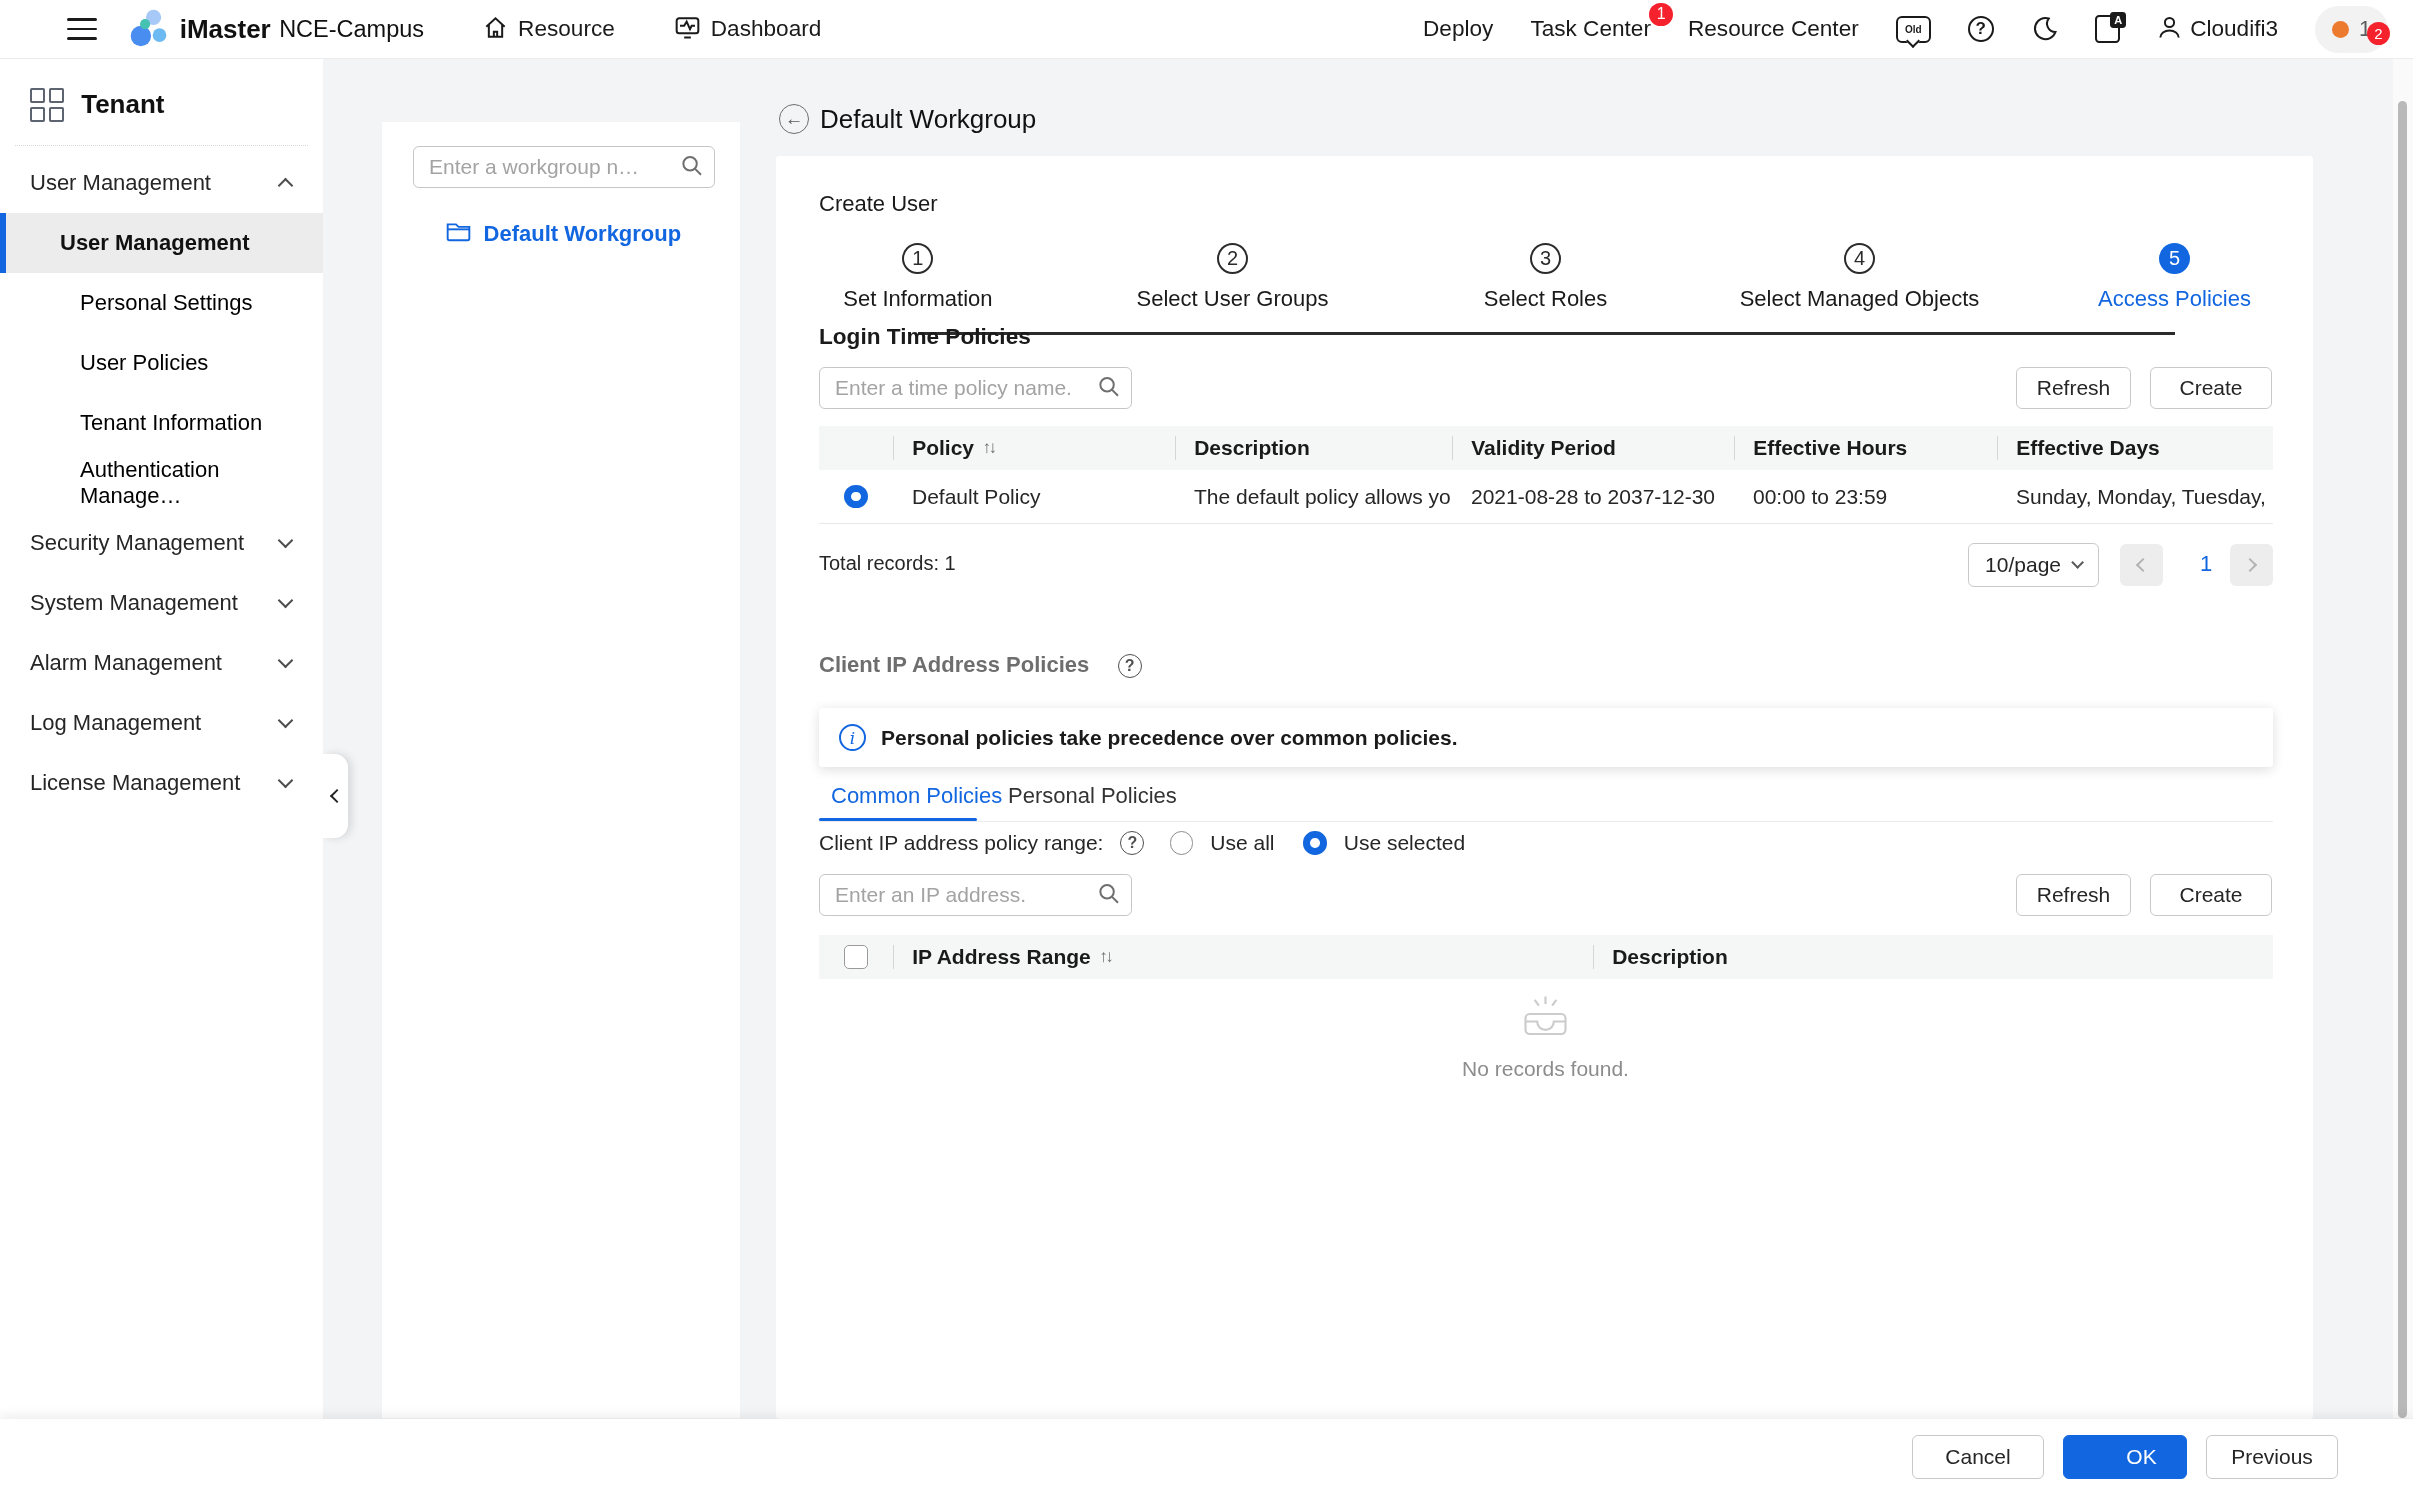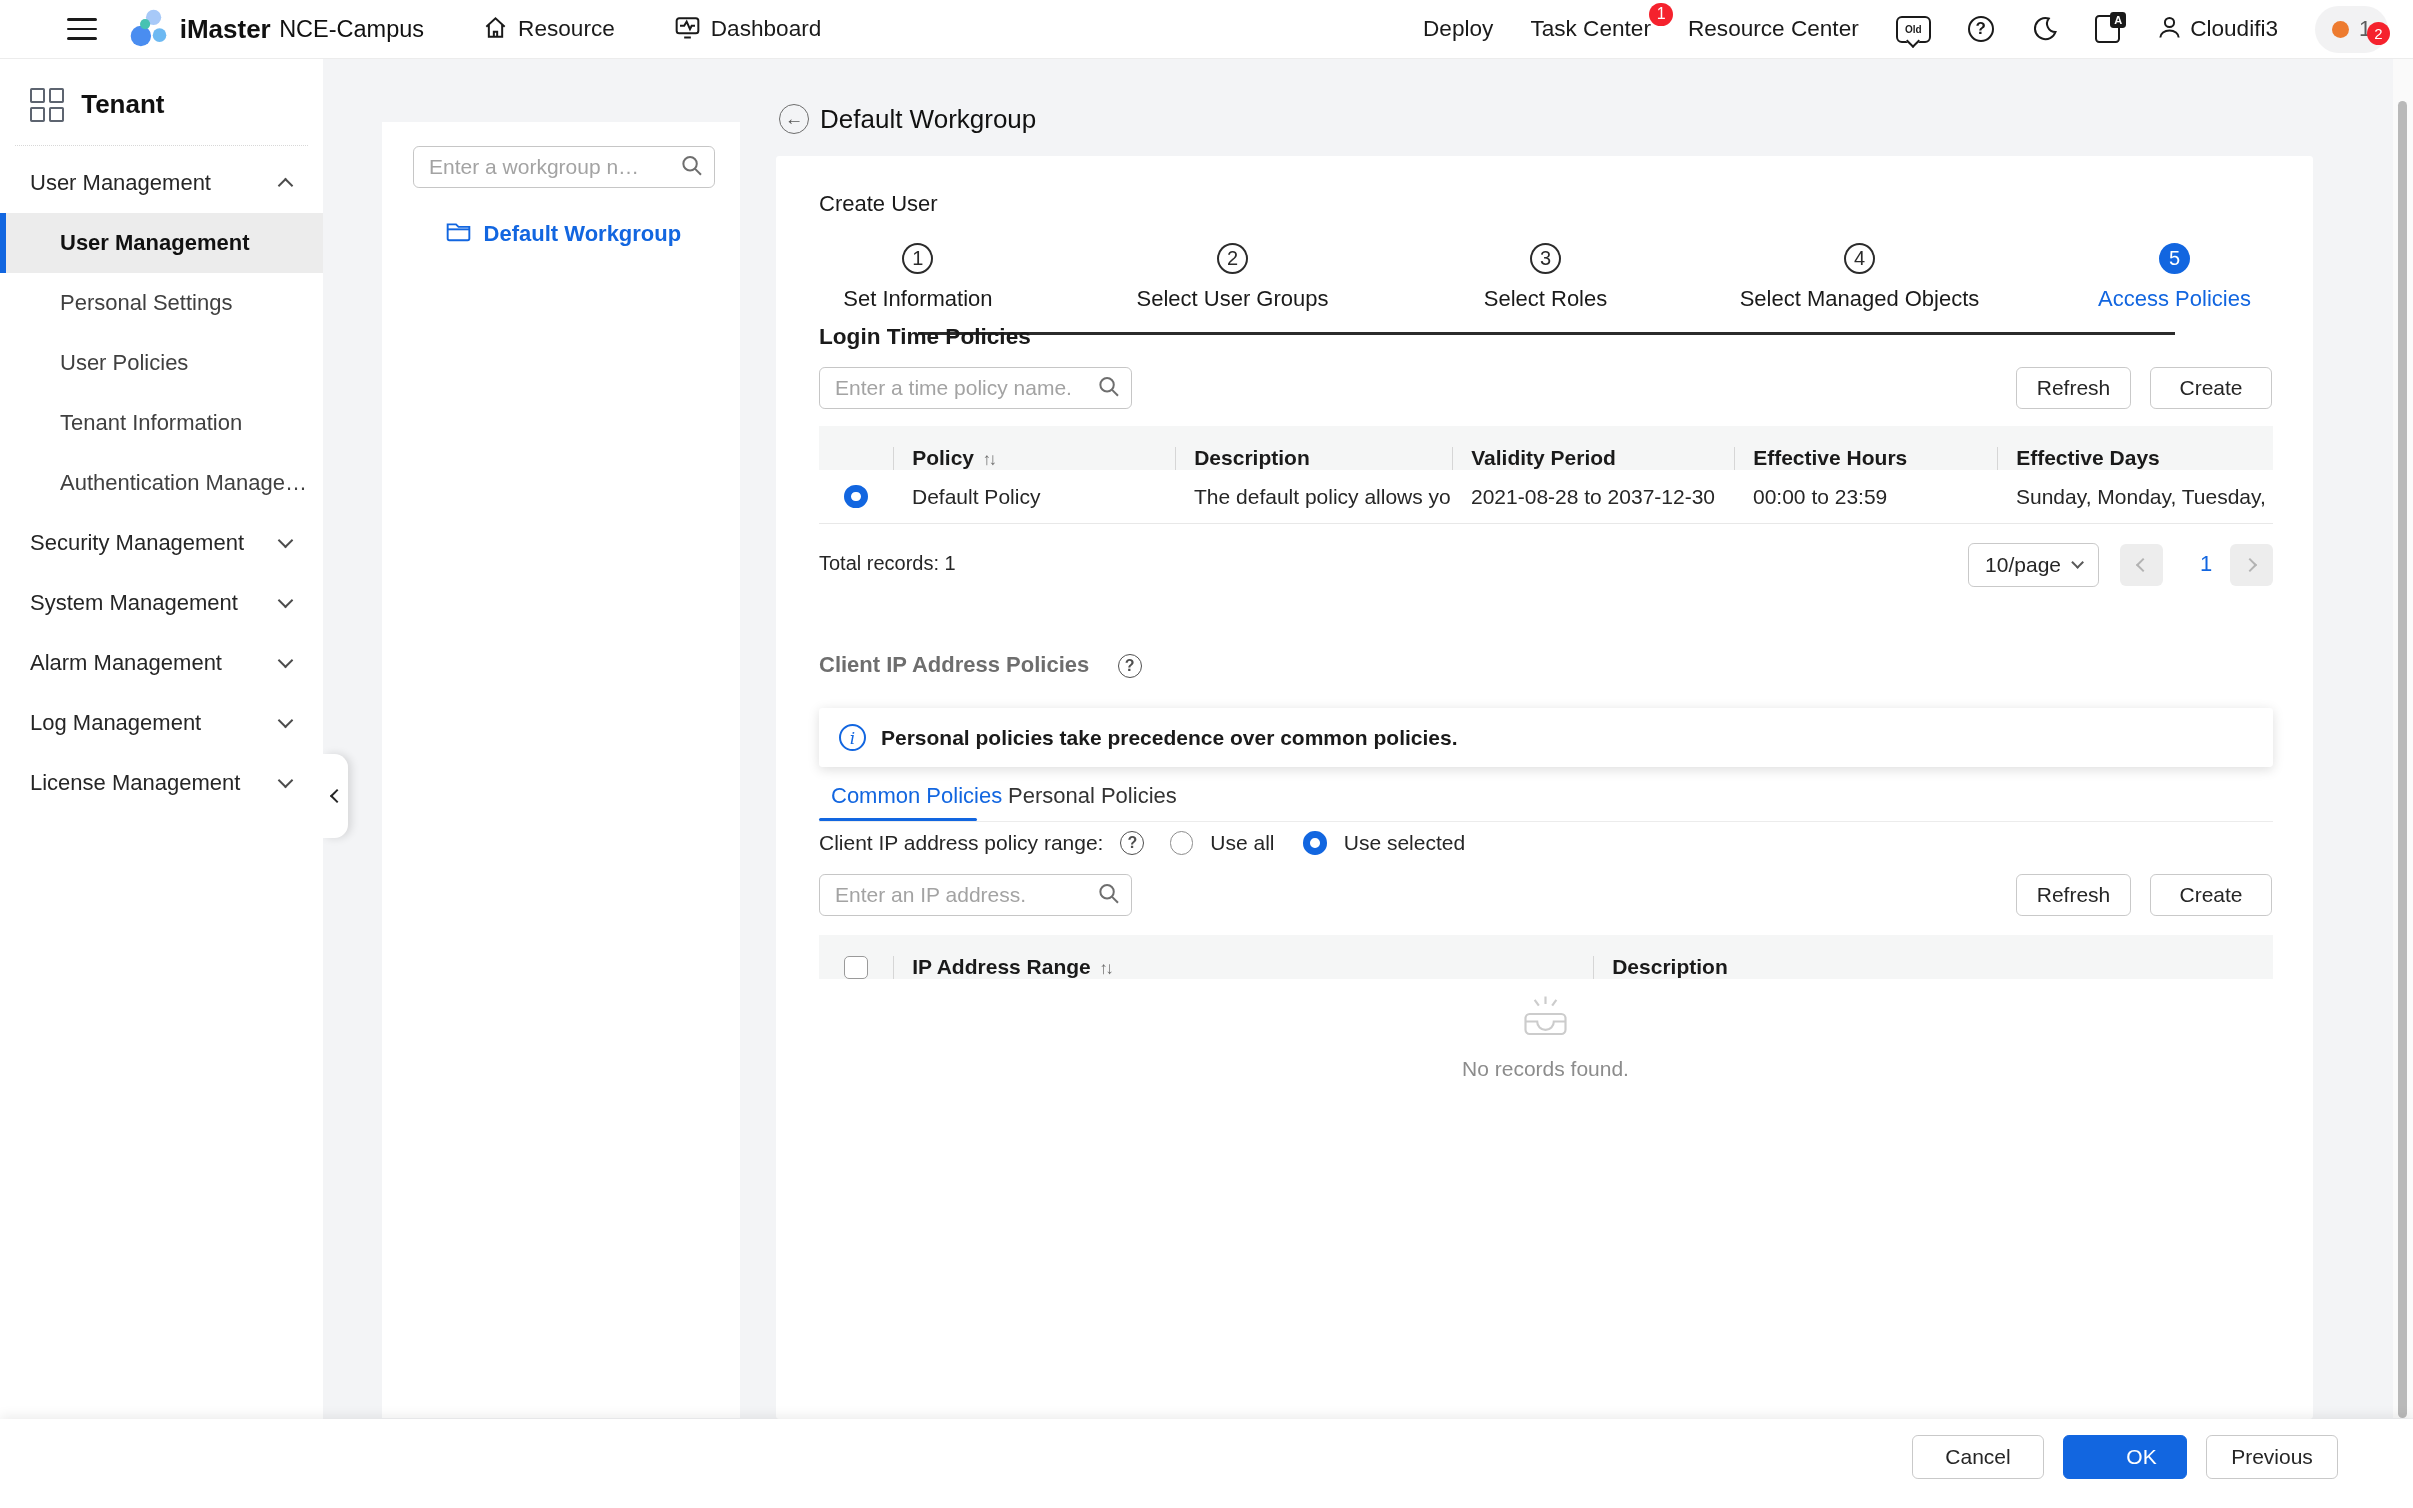--- a/index.html
+++ b/index.html
@@ -35,21 +35,21 @@
 .avatar-badge{position:absolute;top:-6.7px;right:-8.4px;min-width:22.6px;height:22.6px;border-radius:11.7px;background:#f5222d;color:#fff;font-size:15px;display:flex;align-items:center;justify-content:center;}
 
 
 #sidebar{position:absolute;left:0;top:59px;width:323px;height:1449px;background:#fff;z-index:10;}
 .sys-header{display:flex;align-items:center;gap:17px;padding:28.5px 0 0 30px;}
 .grid-icon{display:grid;grid-template-columns:15px 15px;grid-template-rows:15px 15px;gap:4.2px;}
 .grid-icon i{border:2.9px solid #5d6470;border-radius:1.7px;}
 .sys-title{font-size:26px;font-weight:bold;color:#111;}
 .side-divider{border-top:1.7px dotted #d8d8d8;margin:23.5px 15px 6.7px 15px;}
 .side-group{height:60px;display:flex;align-items:center;justify-content:space-between;padding:0 32px 0 30px;font-size:22px;color:#262626;cursor:pointer;}
-.side-item{height:60px;display:flex;align-items:center;padding-left:60px;font-size:22px;color:#404040;cursor:pointer;}
+.side-item{height:60px;display:flex;align-items:center;padding-left:80px;font-size:22px;color:#000000;cursor:pointer;}
 .side-item.active{background:#ececec;border-left:6.7px solid var(--accent);padding-left:54px;font-weight:bold;color:#111;}
 .chev{width:11px;height:11px;border-right:2.1px solid #4d4d4d;border-bottom:2.1px solid #4d4d4d;display:inline-block;}
 .chev.down{transform:rotate(45deg);margin-top:-5px;}
 .chev.up{transform:rotate(-135deg);margin-top:5px;}
 #collapse-handle{position:absolute;left:323px;top:754px;width:25px;height:84px;background:#fff;border-radius:0 13.4px 13.4px 0;box-shadow:3.4px 0 8.4px rgba(0,0,0,.12);display:flex;align-items:center;justify-content:center;cursor:pointer;z-index:9;}
 #collapse-handle .chevl{width:10px;height:10px;border-left:2.5px solid #262626;border-bottom:2.5px solid #262626;transform:rotate(45deg);margin-left:3.4px;}
 
 
 #wg-panel{position:absolute;left:382px;top:122px;width:358px;height:1296px;background:#fff;}
 .search-box{position:relative;}
@@ -75,21 +75,21 @@
 .step-line{position:absolute;left:142px;top:102px;width:1257px;height:2.5px;background:#2b2b2b;}
 .step{position:absolute;width:277px;text-align:center;}
 .step-circle{width:31px;height:31px;border-radius:50%;border:2.1px solid #2b2b2b;background:#fff;color:#2b2b2b;font-size:20px;display:flex;align-items:center;justify-content:center;margin:0 auto;position:relative;z-index:2;}
 .step.active .step-circle{background:var(--accent);border-color:var(--accent);color:#fff;}
 .step-label{margin-top:11.7px;font-size:22px;color:#1a1a1a;}
 .step.active .step-label{color:var(--accent);}
 
 
 .tbl-head{display:flex;height:44px;background:#f5f6f6;align-items:center;}
 .tbl-row{display:flex;height:54px;background:#fff;border-bottom:0.8px solid #e8e8e8;align-items:center;}
-.hcell{display:flex;align-items:flex-end;height:100%;font-size:21px;font-weight:bold;color:#1a1a1a;}
+.hcell{display:flex;align-items:center;height:100%;font-size:21px;font-weight:bold;color:#1a1a1a;}
 .ccell{display:flex;align-items:center;height:100%;font-size:21px;color:#262626;overflow:hidden;white-space:nowrap;}
 .vline{width:0.8px;height:23.5px;background:#d6d6d6;margin-right:18.4px;}
 .sort-ic{font-size:17px;color:#6e6e6e;margin-left:8.4px;letter-spacing:-2.5px;}
 .radio{width:23.5px;height:23.5px;border-radius:50%;background:#fff;border:1.7px solid #8c8c8c;display:inline-block;cursor:pointer;flex:none;}
 .radio.sel{border:7.5px solid var(--accent);}
 .checkbox{width:23.5px;height:23.5px;border:1.7px solid #9a9a9a;border-radius:5px;background:#fff;cursor:pointer;flex:none;}
 
 
 .pg-select{position:absolute;left:1192px;top:0;width:131px;height:44px;border:0.8px solid #c9c9c9;border-radius:5.9px;background:#fff;display:flex;align-items:center;justify-content:center;gap:11.7px;font-size:21px;color:#262626;cursor:pointer;}
 .pg-btn{position:absolute;top:0.8px;width:43px;height:42px;background:#ededed;border-radius:5.9px;display:flex;align-items:center;justify-content:center;}

